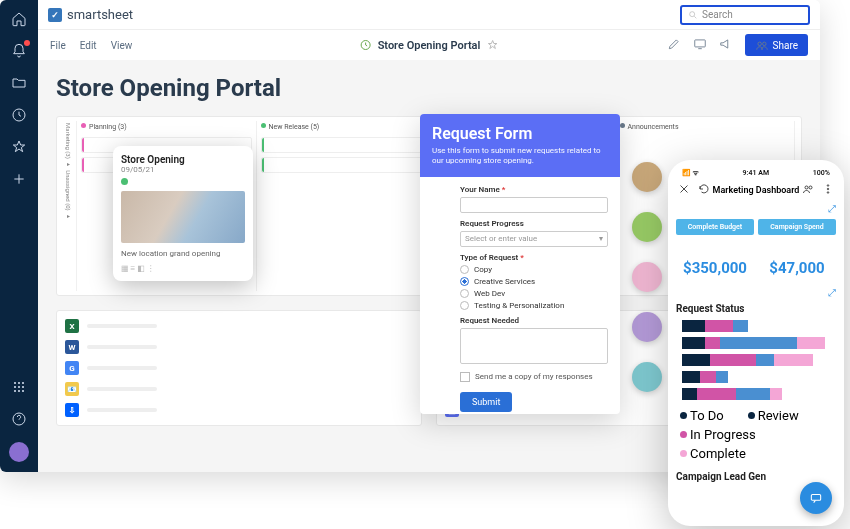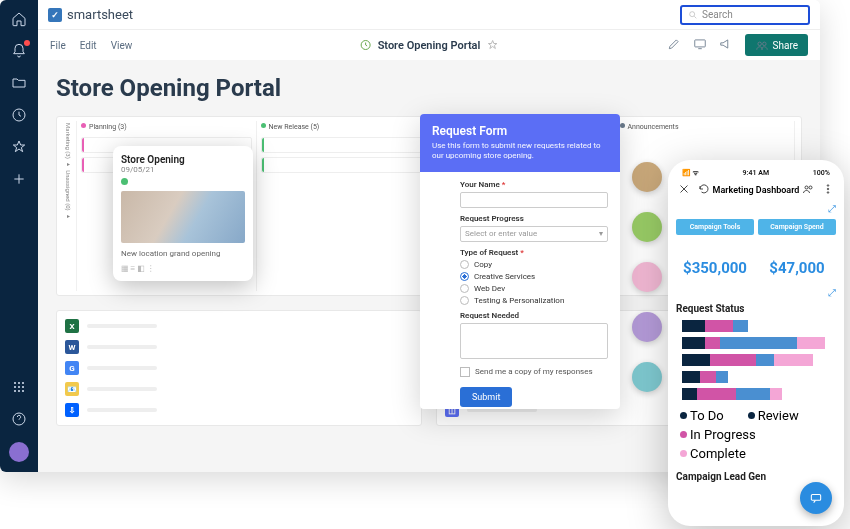--- a/index.html
+++ b/index.html
@@ -18,21 +18,21 @@
 .logo-mark{width:14px;height:14px;background:#3576ba;color:#fff;font-size:9px;font-weight:bold;display:flex;align-items:center;justify-content:center;border-radius:2px;}
 .searchbox{margin-left:auto;width:130px;height:20px;border:2px solid #1d4ed8;border-radius:3px;font-size:10px;padding:0 6px;display:flex;align-items:center;color:#888;gap:4px;}
 .searchbox svg{width:10px;height:10px;stroke:#888;fill:none;}
 .subbar{height:30px;display:flex;align-items:center;padding:0 12px;font-size:10px;color:#5a6c80;}
 .subbar .menu-item{margin-right:14px;cursor:pointer;}
 .subbar .center{position:absolute;left:50%;transform:translateX(-50%);display:flex;align-items:center;gap:6px;font-size:11px;font-weight:600;color:#2a3b4d;}
 .subbar .center svg{width:12px;height:12px;stroke:#6aa84f;fill:none;stroke-width:2;}
 .subbar .right{margin-left:auto;display:flex;align-items:center;gap:10px;}
 .subbar .right .tool{width:16px;height:16px;color:#6a7a8c;}
 .subbar .right svg{width:14px;height:14px;stroke:#6a7a8c;fill:none;stroke-width:1.5;}
-.share-btn{background:#0f766e;color:#fff;font-size:10px;padding:4px 10px;border-radius:3px;display:flex;align-items:center;gap:4px;}
+.share-btn{background:#1d4ed8;color:#fff;font-size:10px;padding:4px 10px;border-radius:3px;display:flex;align-items:center;gap:4px;}
 .share-btn svg{stroke:#fff;width:11px;height:11px;}
 .canvas{flex:1;background:#f5f5f5;padding:14px 18px;overflow:hidden;position:relative;}
 .page-title{font-size:24px;font-weight:700;color:#2a3b4d;margin-bottom:14px;}
 .board{background:#fff;border:1px solid #e8e8e8;border-radius:3px;height:180px;display:flex;gap:0;padding:4px 6px;font-size:7px;color:#888;}
 .board-col{flex:1;border-right:1px solid #f0f0f0;padding:2px 4px;}
 .board-col:first-child{writing-mode:vertical-rl;font-size:6px;max-width:14px;}
 .col-head{display:flex;align-items:flex-start;gap:3px;font-size:7px;color:#555;margin-bottom:6px;}
 .col-head .pip{width:5px;height:5px;border-radius:50%;}
 .card{background:#fff;border:1px solid #eee;border-radius:2px;height:16px;margin-bottom:4px;position:relative;padding-left:4px;}
 .card::before{content:"";position:absolute;left:0;top:0;bottom:0;width:2px;border-radius:2px 0 0 2px;}
@@ -46,21 +46,21 @@
 .popover .pv-img{width:100%;height:52px;background:linear-gradient(120deg,#c9b8a8 0%,#d9ccc0 40%,#a8c3d9 60%,#87a8c8 100%);border-radius:2px;margin-bottom:6px;}
 .popover .pv-cap{font-size:8px;color:#666;margin-bottom:6px;}
 .popover .pv-tools{display:flex;gap:5px;color:#bbb;font-size:8px;}
 .files-row{display:flex;gap:14px;margin-top:14px;}
 .file-grid{background:#fff;border:1px solid #e8e8e8;border-radius:3px;flex:1;padding:8px;display:flex;flex-direction:column;gap:7px;}
 .file-item{display:flex;align-items:center;gap:8px;height:14px;}
 .file-icon{width:14px;height:14px;border-radius:2px;display:flex;align-items:center;justify-content:center;font-size:8px;color:#fff;font-weight:bold;}
 .file-line{flex:1;height:4px;background:#eee;border-radius:2px;max-width:70px;}
 .form-panel{position:absolute;top:114px;left:420px;width:200px;background:#fff;box-shadow:0 8px 30px rgba(0,0,0,.18);border-radius:4px;z-index:4;overflow:hidden;font-size:9px;}
 .form-head{background:#5b6ef5;color:#fff;padding:10px 12px;}
-.form-head .ft{font-size:12px;font-weight:600;margin-bottom:3px;}
+.form-head .ft{font-size:16px;font-weight:600;margin-bottom:3px;}
 .form-head .fd{font-size:8px;line-height:1.3;opacity:.95;}
 .form-body{padding:2px 12px;color:#333;margin-left:28px;}
 .flabel{font-size:8px;font-weight:600;margin-bottom:3px;margin-top:6px;}
 .flabel .req{color:#d33;}
 .finput{width:100%;height:16px;border:1px solid #ccc;border-radius:2px;font-size:8px;padding:0 4px;}
 .fselect{display:flex;align-items:center;justify-content:space-between;color:#999;}
 .radio-row{display:flex;align-items:center;gap:5px;font-size:8px;margin:3px 0;}
 .radio{width:9px;height:9px;border:1px solid #bbb;border-radius:50%;display:inline-block;}
 .radio.on{border-color:#2a6fd6;background:radial-gradient(circle,#2a6fd6 40%,#fff 45%);}
 .ftextarea{width:100%;height:36px;border:1px solid #ccc;border-radius:2px;}
@@ -373,21 +373,21 @@
           </svg></span>
       <span><svg viewBox="0 0 24 24">
             <circle cx="12" cy="5" r="1.5"></circle>
             <circle cx="12" cy="12" r="1.5"></circle>
             <circle cx="12" cy="19" r="1.5"></circle>
           </svg></span>
     </div>
   </div>
   <div style="text-align:right;" class="expand">⤢</div>
   <div class="kpi-head">
-    <div class="kpi-tab">Campaign Tools</div>
+    <div class="kpi-tab">Complete Budget</div>
     <div class="kpi-tab">Campaign Spend</div>
   </div>
   <div class="kpi-row">
     <div class="kpi">$350,000</div>
     <div class="kpi">$47,000</div>
   </div>
   <div style="text-align:right;" class="expand">⤢</div>
   <div class="sect-title">Request Status</div>
   <div class="bar-chart" id="bar-chart">
       <div class="bar-row">

